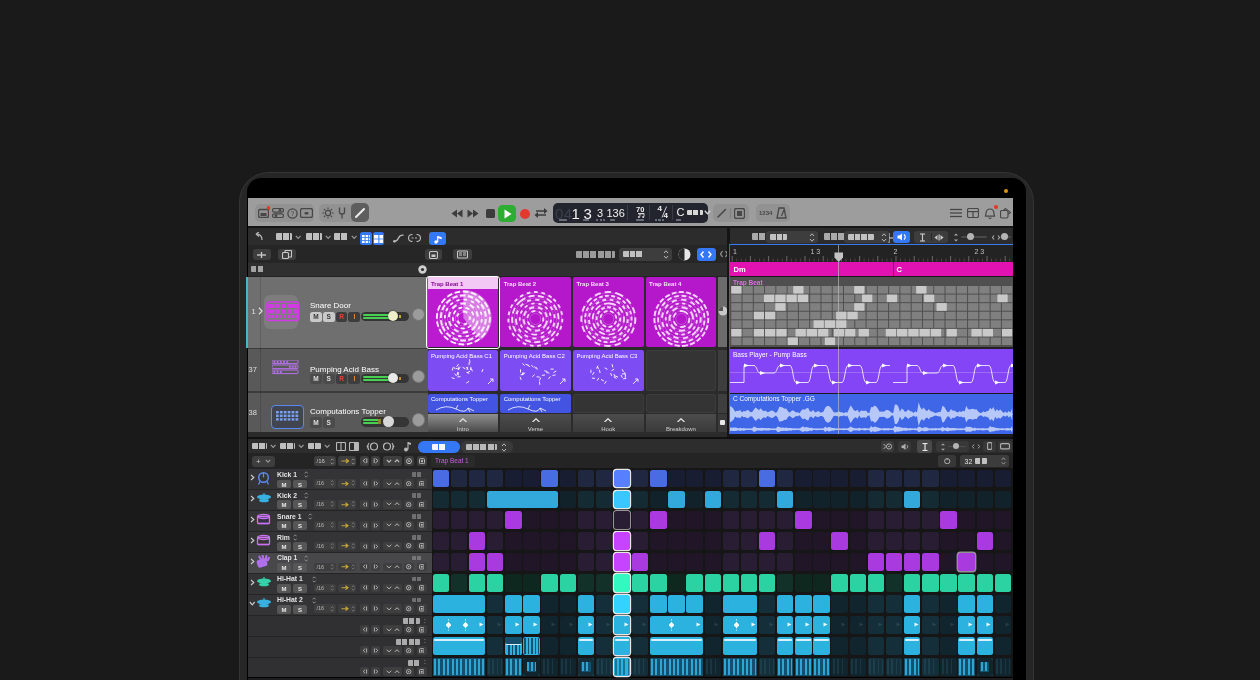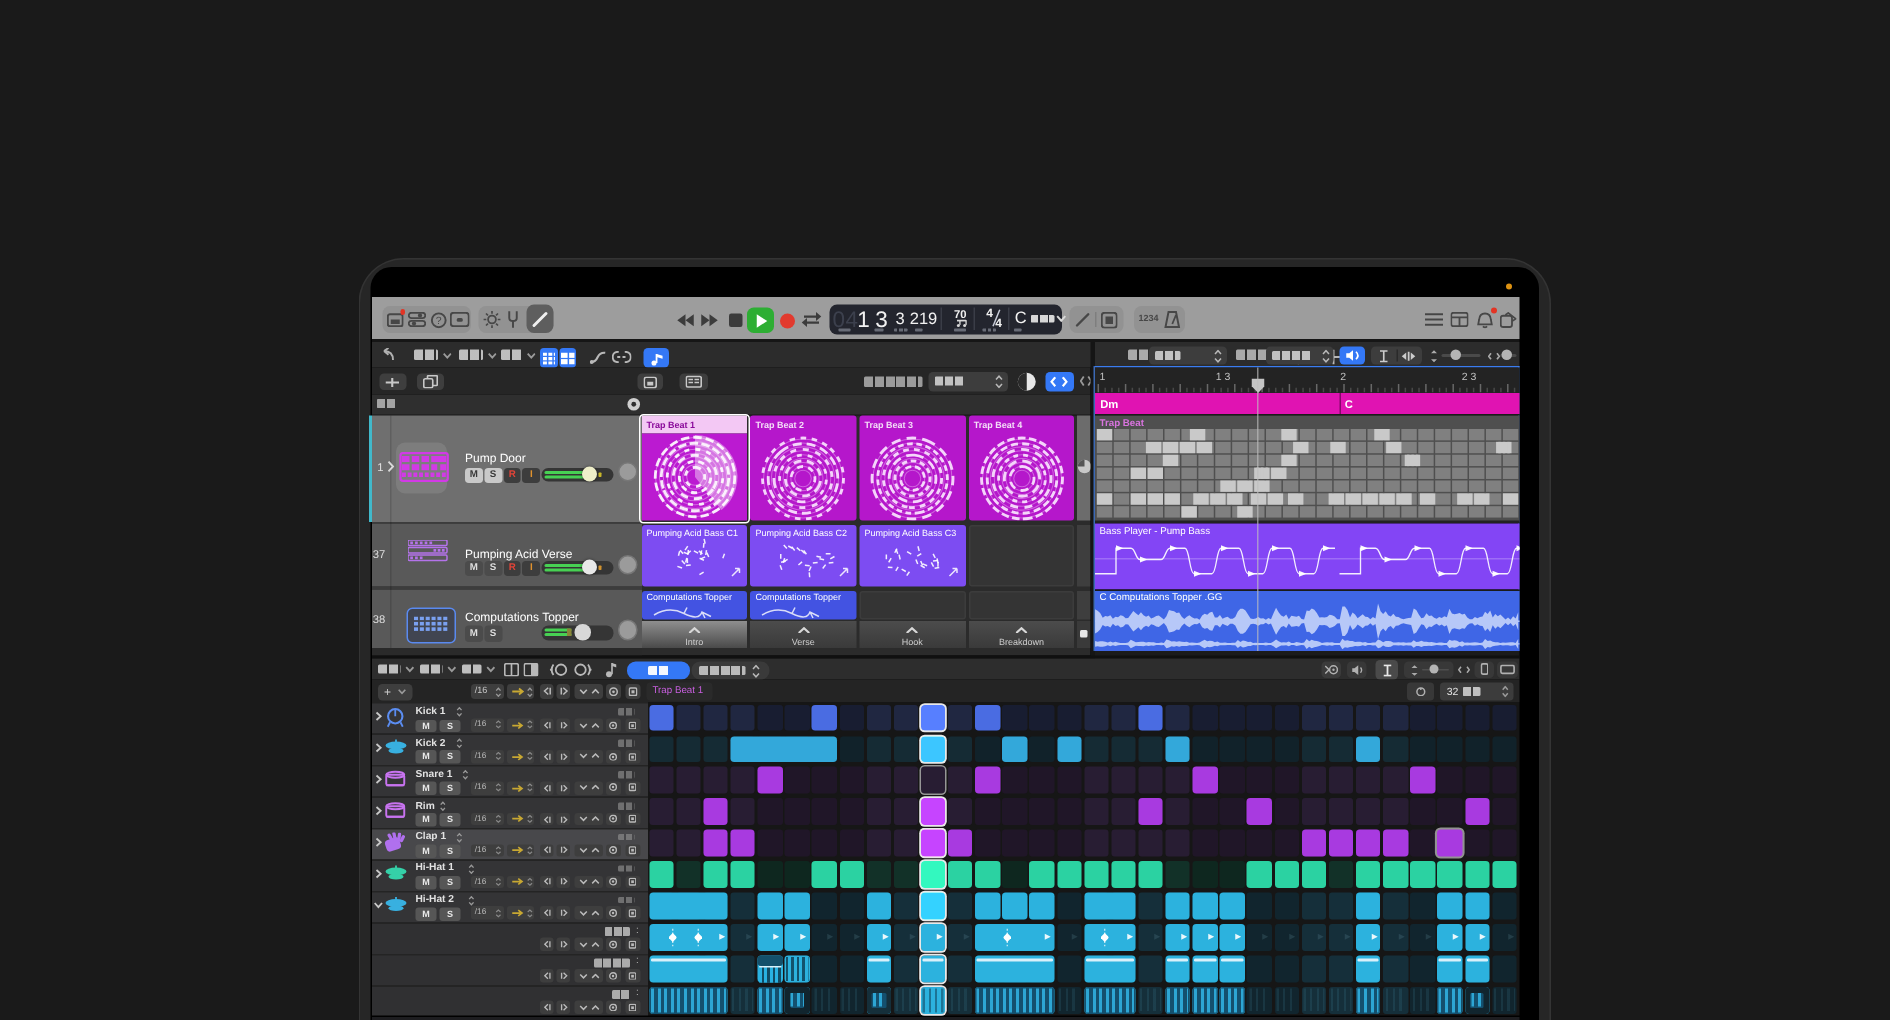--- a/index.html
+++ b/index.html
@@ -69,21 +69,21 @@
       <path d="M12 8 H3"></path>
     </g>
     <path d="M10 1 L13.5 4 L10 7 Z" fill="#3c3c3c"></path>
     <path d="M4 5 L0.5 8 L4 11 Z" fill="#3c3c3c"></path>
   </svg>
 <div style="position:absolute;left:553px;top:202.5px;width:155px;height:20.5px;background:#23252e;border-radius:5px;"></div>
 <div style="position:absolute;left:555px;top:205.5px;font-size:15px;color:#3c404d;font-weight:400;white-space:nowrap;line-height:1;letter-spacing:0.3px;">04</div>
 <div style="position:absolute;left:571.5px;top:205.5px;font-size:15px;color:#f2f2f2;font-weight:400;white-space:nowrap;line-height:1;">1</div>
 <div style="position:absolute;left:583.5px;top:205.5px;font-size:15px;color:#f2f2f2;font-weight:400;white-space:nowrap;line-height:1;">3</div>
 <div style="position:absolute;left:597px;top:208.3px;font-size:11px;color:#f2f2f2;font-weight:400;white-space:nowrap;line-height:1;">3</div>
-<div style="position:absolute;left:606.5px;top:208.3px;font-size:11px;color:#f2f2f2;font-weight:400;white-space:nowrap;line-height:1;">219</div>
+<div style="position:absolute;left:606.5px;top:208.3px;font-size:11px;color:#f2f2f2;font-weight:400;white-space:nowrap;line-height:1;">136</div>
 <div style="position:absolute;left:559px;top:218.5px;width:8px;height:2.5px;background:#70747f;border-radius:0.5px;opacity:0.9;"></div>
 <div style="position:absolute;left:583px;top:218.5px;width:6px;height:2.5px;background:#70747f;border-radius:0.5px;opacity:0.9;"></div>
 <div style="position:absolute;left:596px;top:218.5px;width:9px;height:2.5px;background:repeating-linear-gradient(90deg,#70747f 0 2.3px,transparent 2.3px 3.5px);border-radius:0.5px;opacity:0.9;"></div>
 <div style="position:absolute;left:610px;top:218.5px;width:5px;height:2.5px;background:#70747f;border-radius:0.5px;opacity:0.9;"></div>
 <div style="position:absolute;left:626.5px;top:205px;width:1px;height:15px;background:#3a3d47;"></div>
 <div style="position:absolute;left:636px;top:205.5px;font-size:7.5px;color:#f0f0f0;font-weight:700;white-space:nowrap;line-height:1;">70</div>
 <svg style="position:absolute;left:637px;top:213px;" width="8" height="5" viewBox="0 0 8 5">
     <g fill="#d8d8d8">
       <rect x="1" y="0" width="6" height="1.3"></rect>
       <circle cx="1.9" cy="4" r="1"></circle>
@@ -346,21 +346,21 @@
       <rect x="0.0" y="11" width="2.6" height="3"></rect>
       <rect x="3.8" y="11" width="2.6" height="3"></rect>
       <rect x="7.6" y="11" width="2.6" height="3"></rect>
       <rect x="11.399999999999999" y="11" width="2.6" height="3"></rect>
       <rect x="15.2" y="11" width="2.6" height="3"></rect>
       <rect x="19.0" y="11" width="2.6" height="3"></rect>
       <rect x="22.799999999999997" y="11" width="2.6" height="3"></rect>
       <rect x="26.599999999999998" y="11" width="2.6" height="3"></rect>
     </g>
   </svg>
-<div style="position:absolute;left:310px;top:301.5px;font-size:8px;color:#fff;font-weight:400;white-space:nowrap;line-height:1;">Pump Door</div>
+<div style="position:absolute;left:310px;top:301.5px;font-size:8px;color:#fff;font-weight:400;white-space:nowrap;line-height:1;">Snare Door</div>
 <div style="position:absolute;left:310px;top:311.5px;width:11.8px;height:10.5px;background:#c9c9c9;border-radius:2.5px;"></div>
 <div style="position:absolute;left:310px;top:314px;width:11.8px;text-align:center;font-size:6.5px;color:#3a3a3a;font-weight:700;white-space:nowrap;line-height:1;">M</div>
 <div style="position:absolute;left:322.8px;top:311.5px;width:11.8px;height:10.5px;background:#c9c9c9;border-radius:2.5px;"></div>
 <div style="position:absolute;left:322.8px;top:314px;width:11.8px;text-align:center;font-size:6.5px;color:#3a3a3a;font-weight:700;white-space:nowrap;line-height:1;">S</div>
 <div style="position:absolute;left:335.6px;top:311.5px;width:11.8px;height:10.5px;background:#3d3d3d;border-radius:2.5px;"></div>
 <div style="position:absolute;left:335.6px;top:314px;width:11.8px;text-align:center;font-size:6.5px;color:#e04438;font-weight:700;white-space:nowrap;line-height:1;">R</div>
 <div style="position:absolute;left:348.4px;top:311.5px;width:11.8px;height:10.5px;background:#3d3d3d;border-radius:2.5px;"></div>
 <div style="position:absolute;left:348.4px;top:314px;width:11.8px;text-align:center;font-size:6.5px;color:#e0922e;font-weight:700;white-space:nowrap;line-height:1;">I</div>
 <div style="position:absolute;left:360.5px;top:311.5px;width:48.5px;height:9.5px;background:#353535;border-radius:4.75px;"></div>
 <div style="position:absolute;left:362.5px;top:313.8px;width:31px;height:1.8px;background:#47d153;border-radius:1px;"></div>
@@ -381,21 +381,21 @@
       <rect x="11.100000000000001" y="1" width="1.8" height="1.8"></rect>
       <rect x="14.3" y="1" width="1.8" height="1.8"></rect>
       <rect x="17.0" y="6" width="1.8" height="1.8"></rect>
       <rect x="1.5" y="11" width="1.8" height="1.8"></rect>
       <rect x="19.8" y="6" width="1.8" height="1.8"></rect>
       <rect x="4.7" y="11" width="1.8" height="1.8"></rect>
       <rect x="22.6" y="6" width="1.8" height="1.8"></rect>
       <rect x="7.9" y="11" width="1.8" height="1.8"></rect>
     </g>
   </svg>
-<div style="position:absolute;left:310px;top:365.5px;font-size:8px;color:#fff;font-weight:400;white-space:nowrap;line-height:1;">Pumping Acid Verse</div>
+<div style="position:absolute;left:310px;top:365.5px;font-size:8px;color:#fff;font-weight:400;white-space:nowrap;line-height:1;">Pumping Acid Bass</div>
 <div style="position:absolute;left:310px;top:373.5px;width:11.8px;height:10.5px;background:#4b4b4b;border-radius:2.5px;"></div>
 <div style="position:absolute;left:310px;top:376px;width:11.8px;text-align:center;font-size:6.5px;color:#ddd;font-weight:700;white-space:nowrap;line-height:1;">M</div>
 <div style="position:absolute;left:322.8px;top:373.5px;width:11.8px;height:10.5px;background:#4b4b4b;border-radius:2.5px;"></div>
 <div style="position:absolute;left:322.8px;top:376px;width:11.8px;text-align:center;font-size:6.5px;color:#ddd;font-weight:700;white-space:nowrap;line-height:1;">S</div>
 <div style="position:absolute;left:335.6px;top:373.5px;width:11.8px;height:10.5px;background:#3d3d3d;border-radius:2.5px;"></div>
 <div style="position:absolute;left:335.6px;top:376px;width:11.8px;text-align:center;font-size:6.5px;color:#e04438;font-weight:700;white-space:nowrap;line-height:1;">R</div>
 <div style="position:absolute;left:348.4px;top:373.5px;width:11.8px;height:10.5px;background:#3d3d3d;border-radius:2.5px;"></div>
 <div style="position:absolute;left:348.4px;top:376px;width:11.8px;text-align:center;font-size:6.5px;color:#e0922e;font-weight:700;white-space:nowrap;line-height:1;">I</div>
 <div style="position:absolute;left:360.5px;top:373.5px;width:48.5px;height:9.5px;background:#353535;border-radius:4.75px;"></div>
 <div style="position:absolute;left:362.5px;top:375.8px;width:31px;height:1.8px;background:#47d153;border-radius:1px;"></div>

